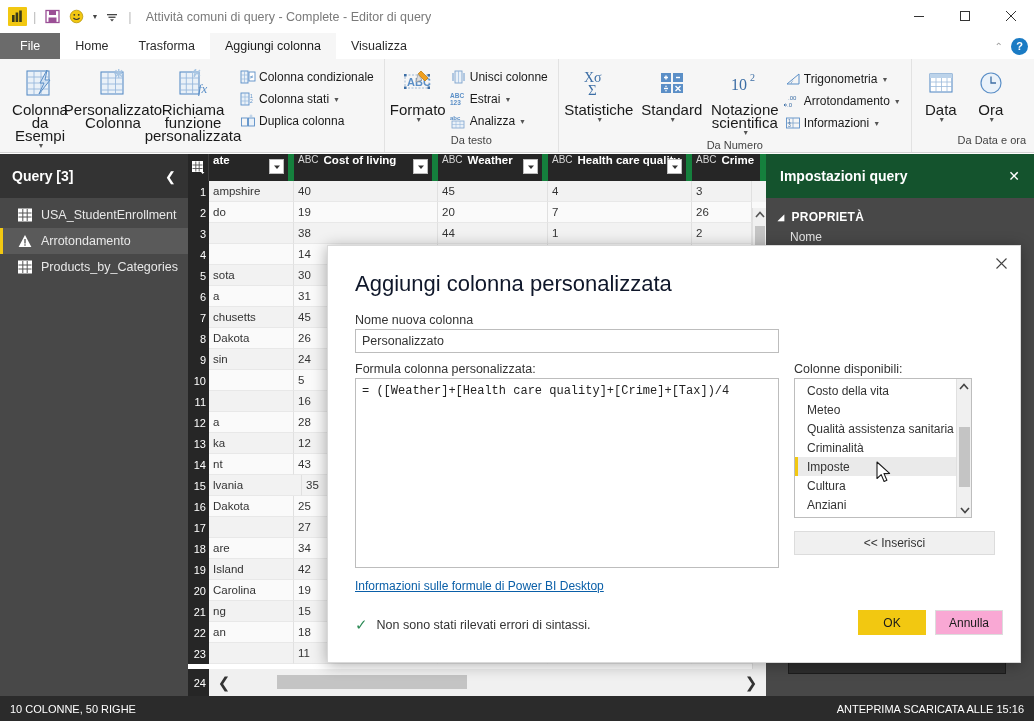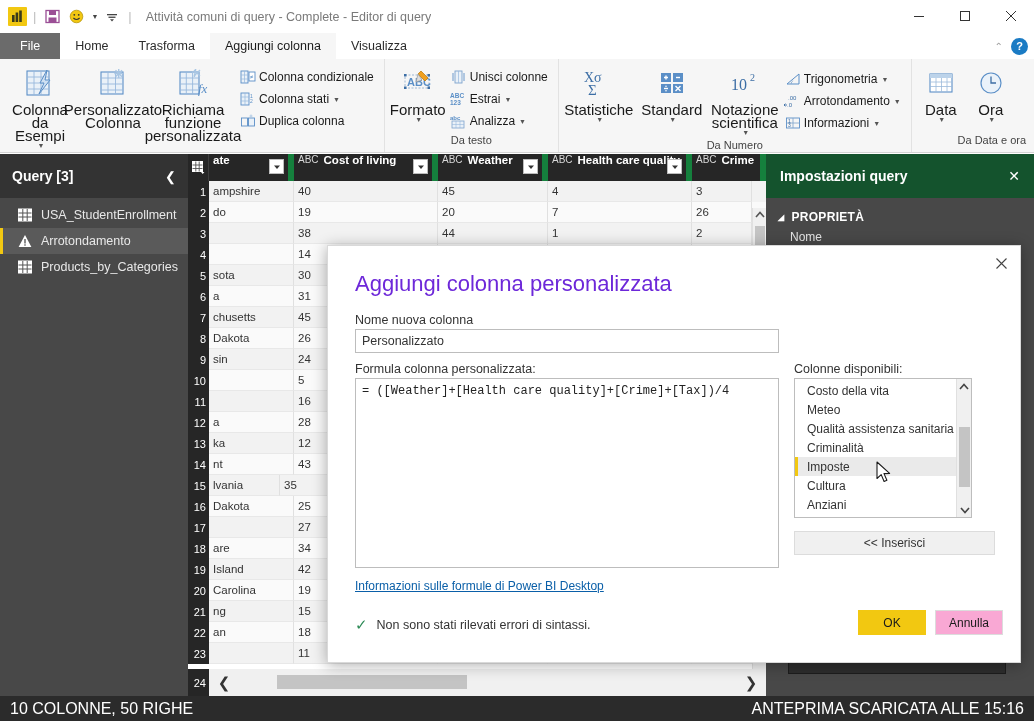--- a/index.html
+++ b/index.html
@@ -169,36 +169,36 @@
   .sect-tri { font-size: 8px; }
   .sfield-label { color:#e4e4e4; font-size:12px; padding: 6px 0 0 24px; }
   .sinput {
     position:absolute; left: 22px; bottom: 22px; width: 218px; height: 23px;
     background:#2d2d2d; border:1px solid #1d1d1d;
   }
 
   
   .statusbar {
     position:absolute; bottom: 0; left: 0; width: 1034px; height: 25px;
-    background: #2b2b2b; color: #ffffff; font-size: 16px;
+    background: #2b2b2b; color: #ffffff; font-size: 11px;
     display:flex; align-items:center; justify-content:space-between; padding: 0 10px;
   }
 
   
   .dlg-shadow {
     position:absolute; top: 245px; left: 327px; width: 694px; height: 418px;
     background: #ffffff; box-shadow: 0 2px 14px rgba(0,0,0,0.32);
     border: 1px solid #d9d9d9;
   }
   .dlg-close {
     position:absolute; right: 4px; top: 4px; width: 30px; height: 26px;
     display:flex; align-items:center; justify-content:center; cursor:pointer;
   }
   .dlg-title {
-    position:absolute; left: 27px; top: 25px; font-size: 22px; color: #6d28d9; font-weight: normal;
+    position:absolute; left: 27px; top: 25px; font-size: 22px; color: #0f172a; font-weight: normal;
   }
   .dlg-lbl { font-size: 12.5px; color: #333; }
   .lbl-nome { position:absolute; left: 27px; top: 67px; text-align: right; }
   .in-nome {
     position:absolute; left: 27px; top: 83px; width: 424px; height: 24px;
     border: 1px solid #bdbdbd; background: #fff; font-size: 12.5px; color: #333;
     padding: 0 6px; font-family: "Liberation Sans", sans-serif;
   }
   .lbl-formula { position:absolute; left: 27px; top: 116px; }
   .in-formula {
@@ -767,21 +767,21 @@
           <div class="grow odd">
             <div class="gnum">14</div>
             <div class="gcell" style="width: 85px;">nt</div>
             <div class="gcell" style="width: 144px;">43</div>
             <div class="gcell" style="width: 110px;"></div>
             <div class="gcell" style="width: 144px;"></div>
             <div class="gcell" style="width: 60px;"></div>
           </div>
           <div class="grow even">
             <div class="gnum">15</div>
-            <div class="gcell" style="width: 71px;">lvania</div>
+            <div class="gcell" style="width: 93px;">lvania</div>
             <div class="gcell" style="width: 144px;">35</div>
             <div class="gcell" style="width: 110px;"></div>
             <div class="gcell" style="width: 144px;"></div>
             <div class="gcell" style="width: 60px;"></div>
           </div>
           <div class="grow odd">
             <div class="gnum">16</div>
             <div class="gcell" style="width: 85px;">Dakota</div>
             <div class="gcell" style="width: 144px;">25</div>
             <div class="gcell" style="width: 110px;"></div>

